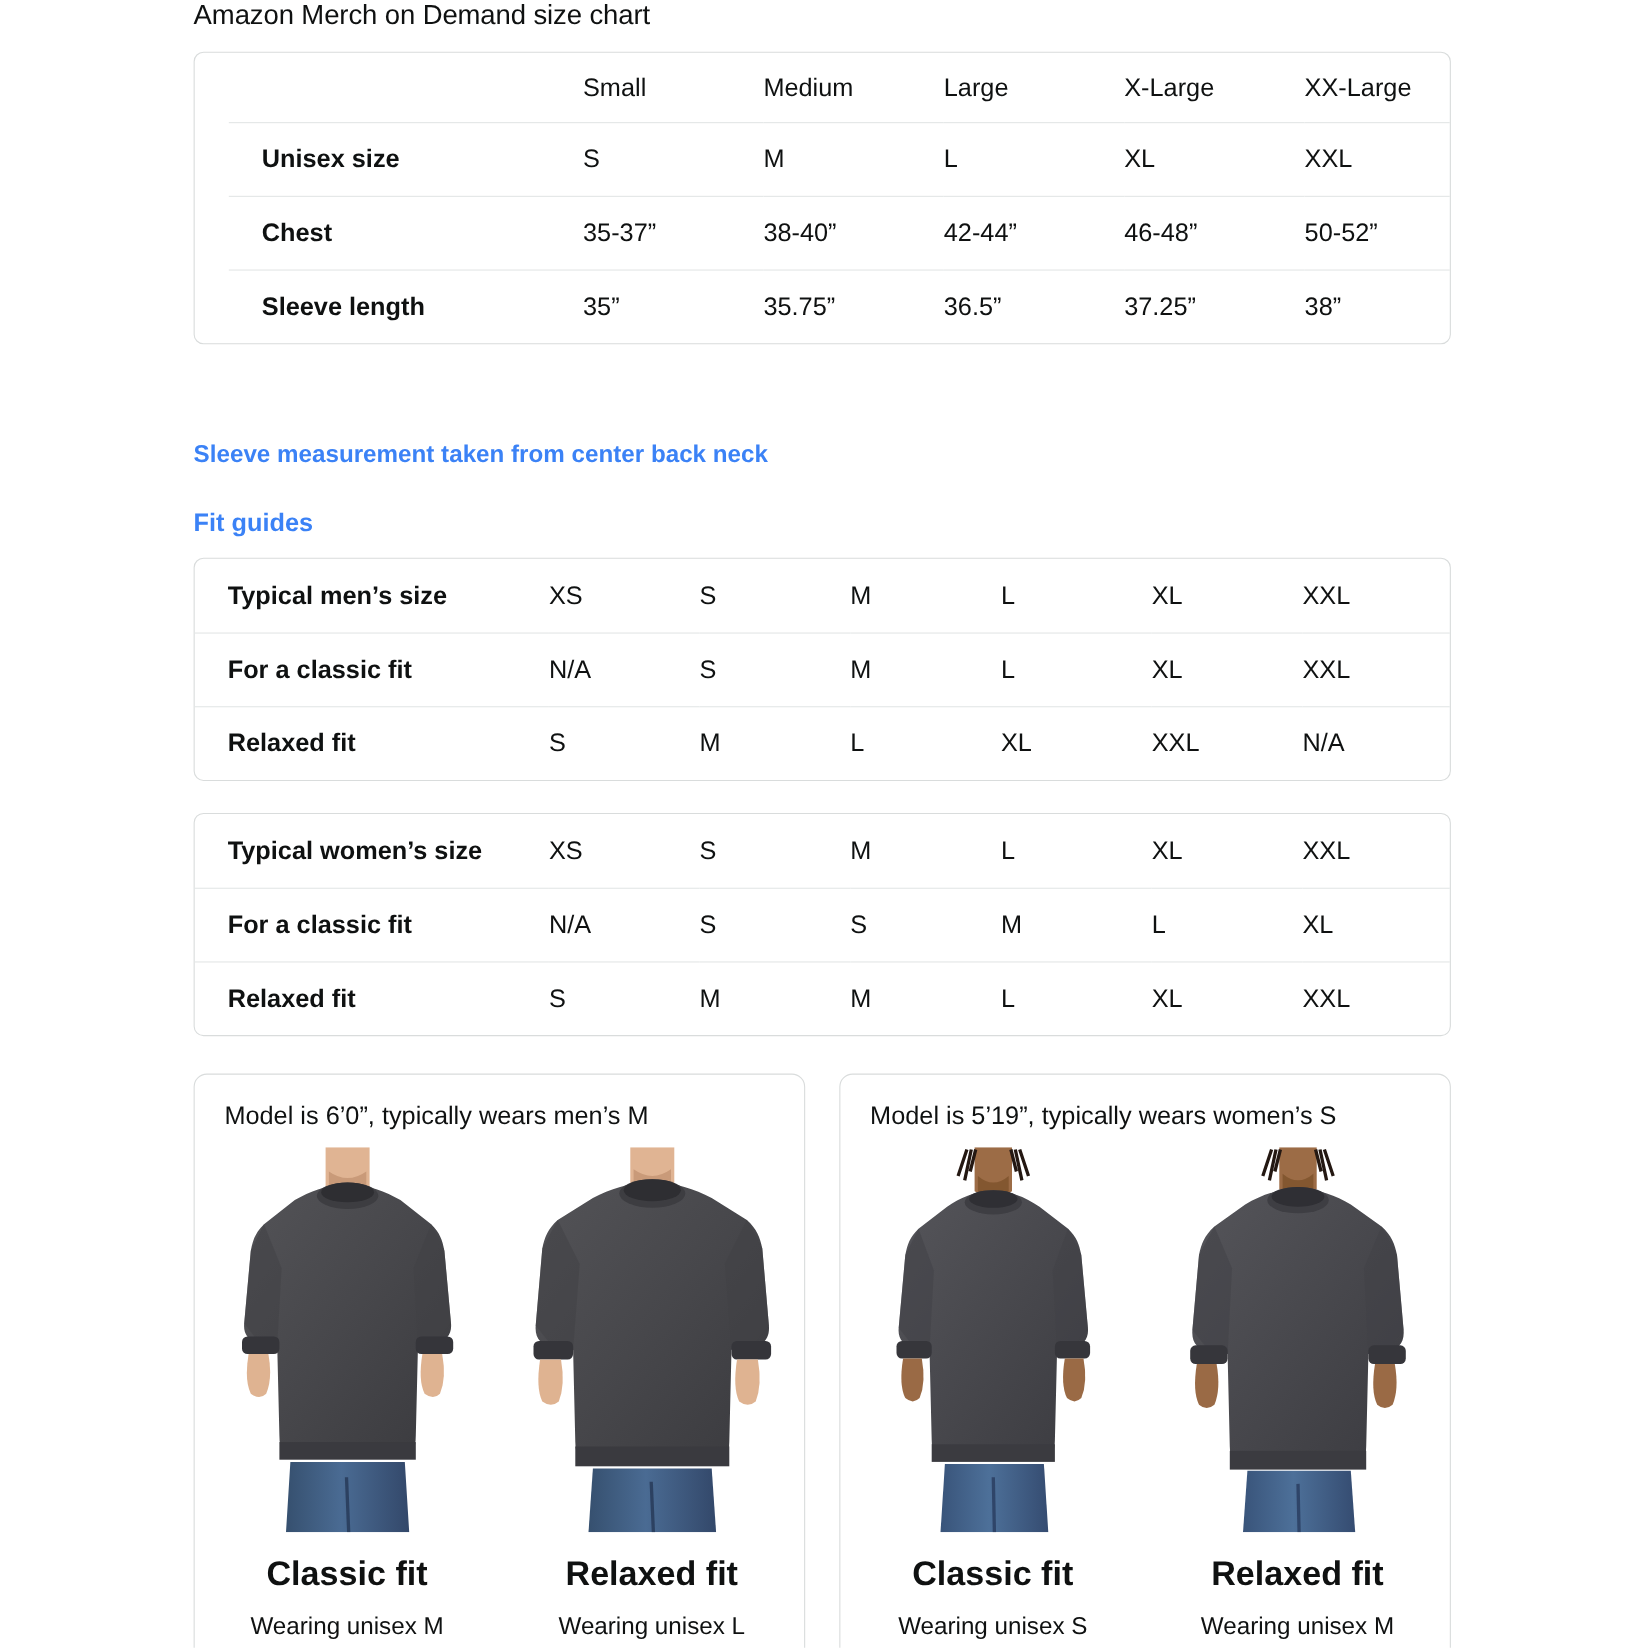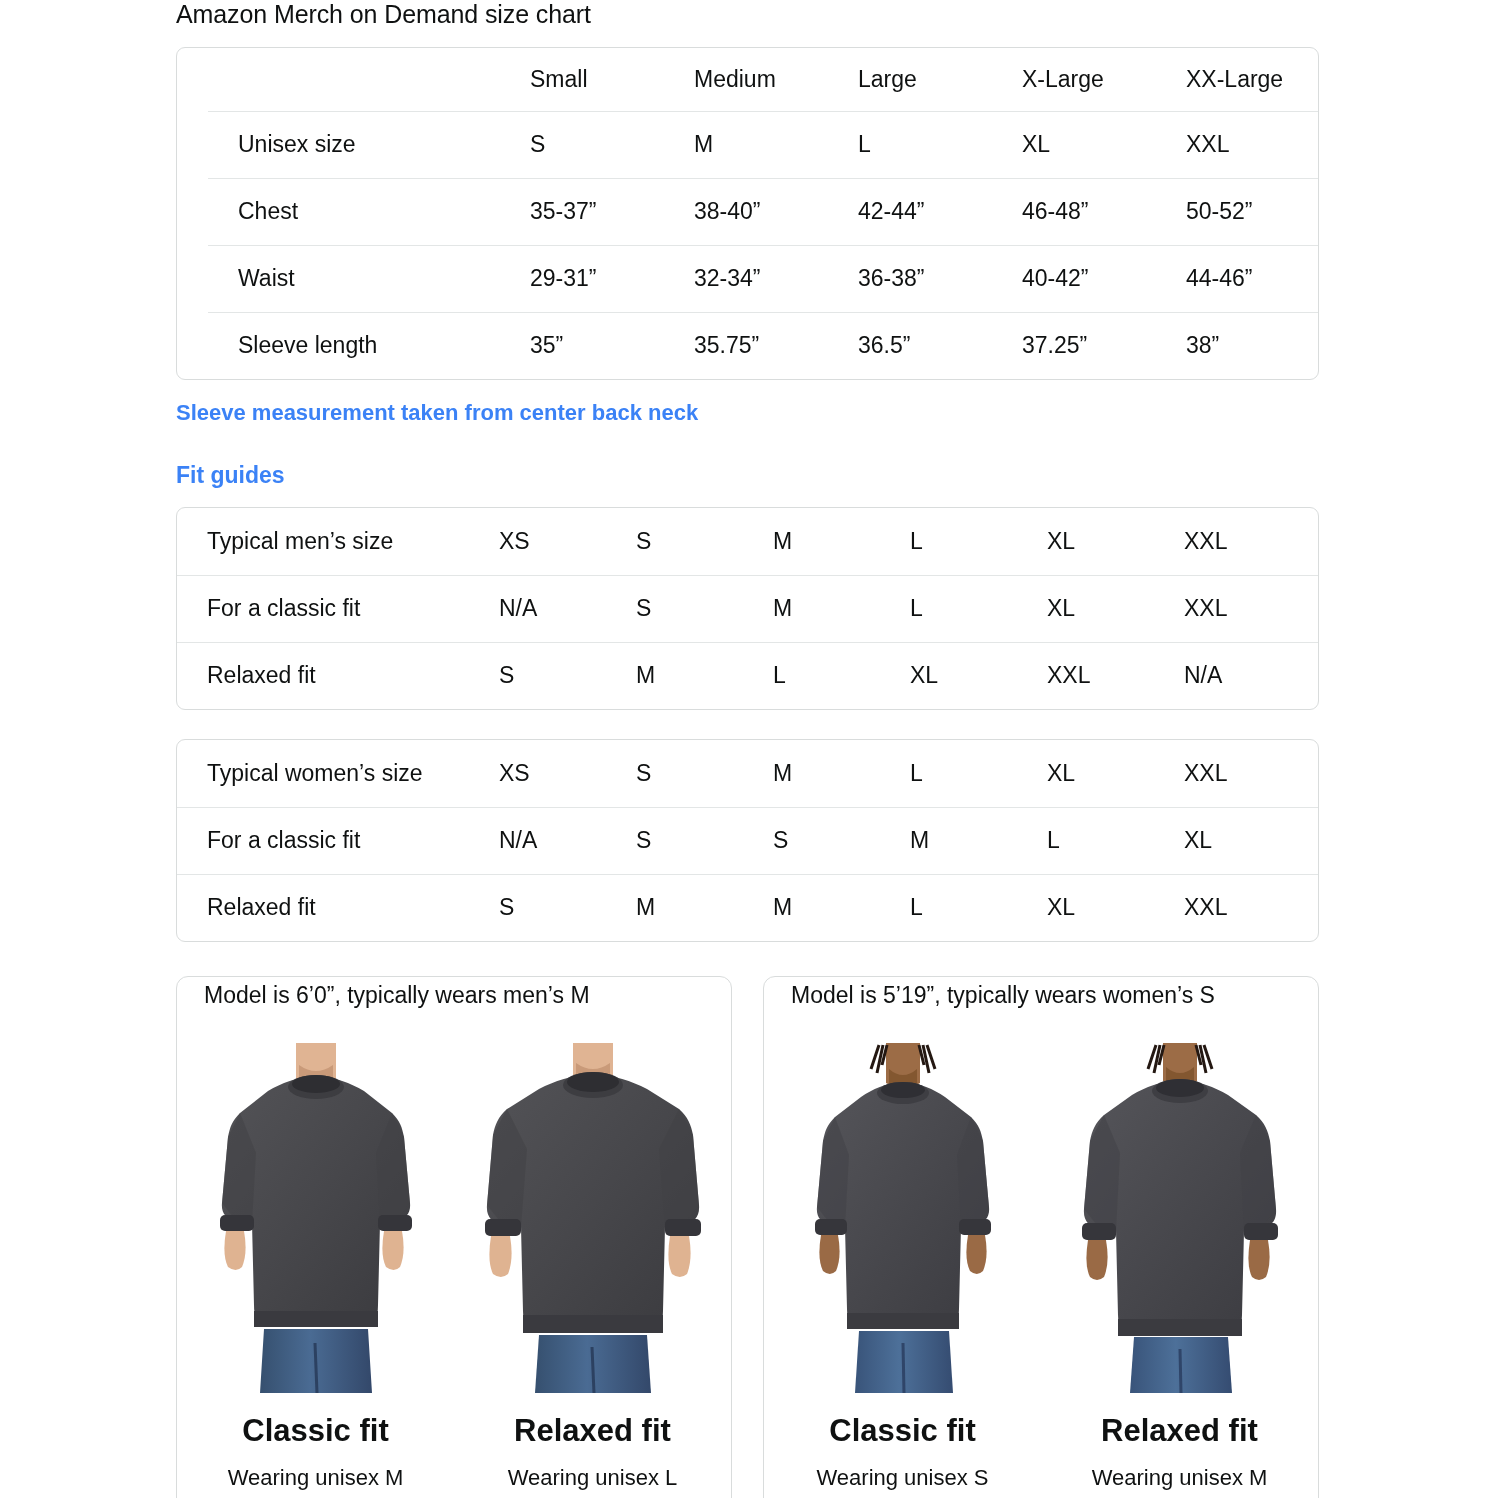--- a/index.html
+++ b/index.html
@@ -49,21 +49,21 @@
   .tbl td {
     border-top: 1px solid #e3e6e6;
     font-size: 23px;
     font-weight: 400;
     color: #0f1111;
     vertical-align: middle;
     padding: 0;
   }
   .tbl tr:first-child td { border-top: none; }
   .tbl td.rowlabel {
-    font-weight: 400;
+    font-weight: 700;
     padding-left: 30px;
   }
   .tbl td.cell { padding-left: 0; }
 
   
   #size-chart-card {
     left: 176px;
     top: 47px;
     width: 1143px;
     padding-left: 31px;
@@ -108,21 +108,21 @@
     border-radius: 12px;
     background: #ffffff;
     overflow: hidden;
   }
   #mens-model-card   { left: 176px; }
   #womens-model-card { left: 763px; }
 
   .model-card-title {
     position: absolute;
     left: 27px;
-    top: 5px;
+    top: 24px;
     font-size: 23px;
     font-weight: 400;
     color: #0f1111;
     white-space: nowrap;
   }
 
   .model-pair {
     position: absolute;
     left: 0;
     top: 62px;
@@ -209,28 +209,20 @@
 
         <tr>
           <td class="rowlabel">Chest</td>
           <td class="cell">35-37”</td>
           <td class="cell">38-40”</td>
           <td class="cell">42-44”</td>
           <td class="cell">46-48”</td>
           <td class="cell">50-52”</td>
         </tr>
 
-        <tr>
-          <td class="rowlabel">Waist</td>
-          <td class="cell">29-31”</td>
-          <td class="cell">32-34”</td>
-          <td class="cell">36-38”</td>
-          <td class="cell">40-42”</td>
-          <td class="cell">44-46”</td>
-        </tr>
 
         <tr>
           <td class="rowlabel">Sleeve length</td>
           <td class="cell">35”</td>
           <td class="cell">35.75”</td>
           <td class="cell">36.5”</td>
           <td class="cell">37.25”</td>
           <td class="cell">38”</td>
         </tr>
       </tbody>

